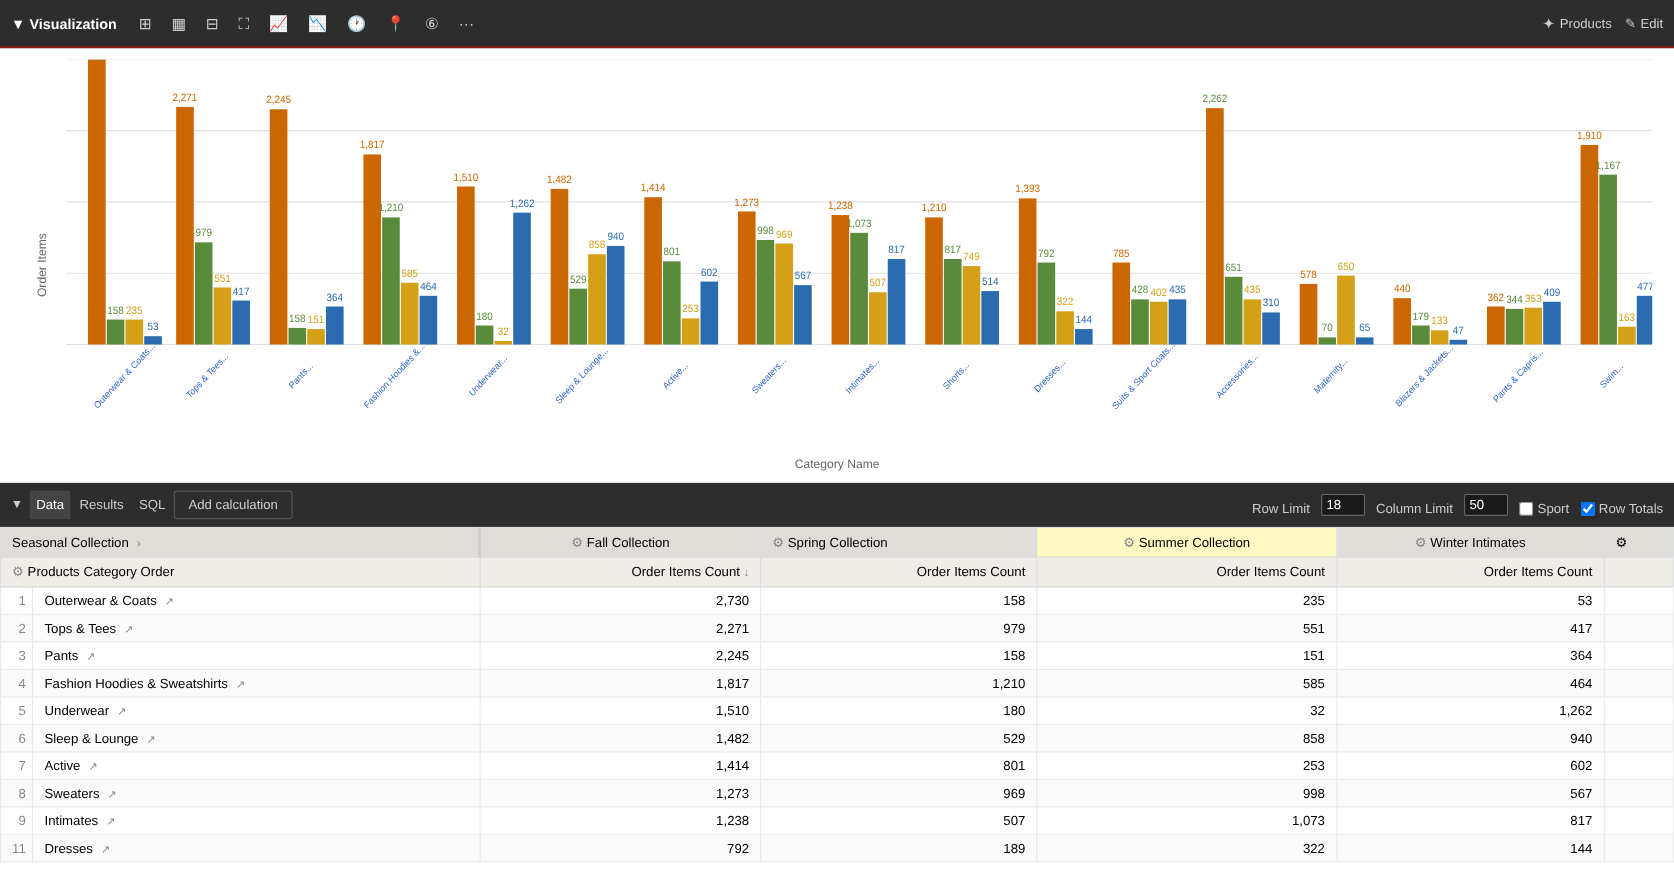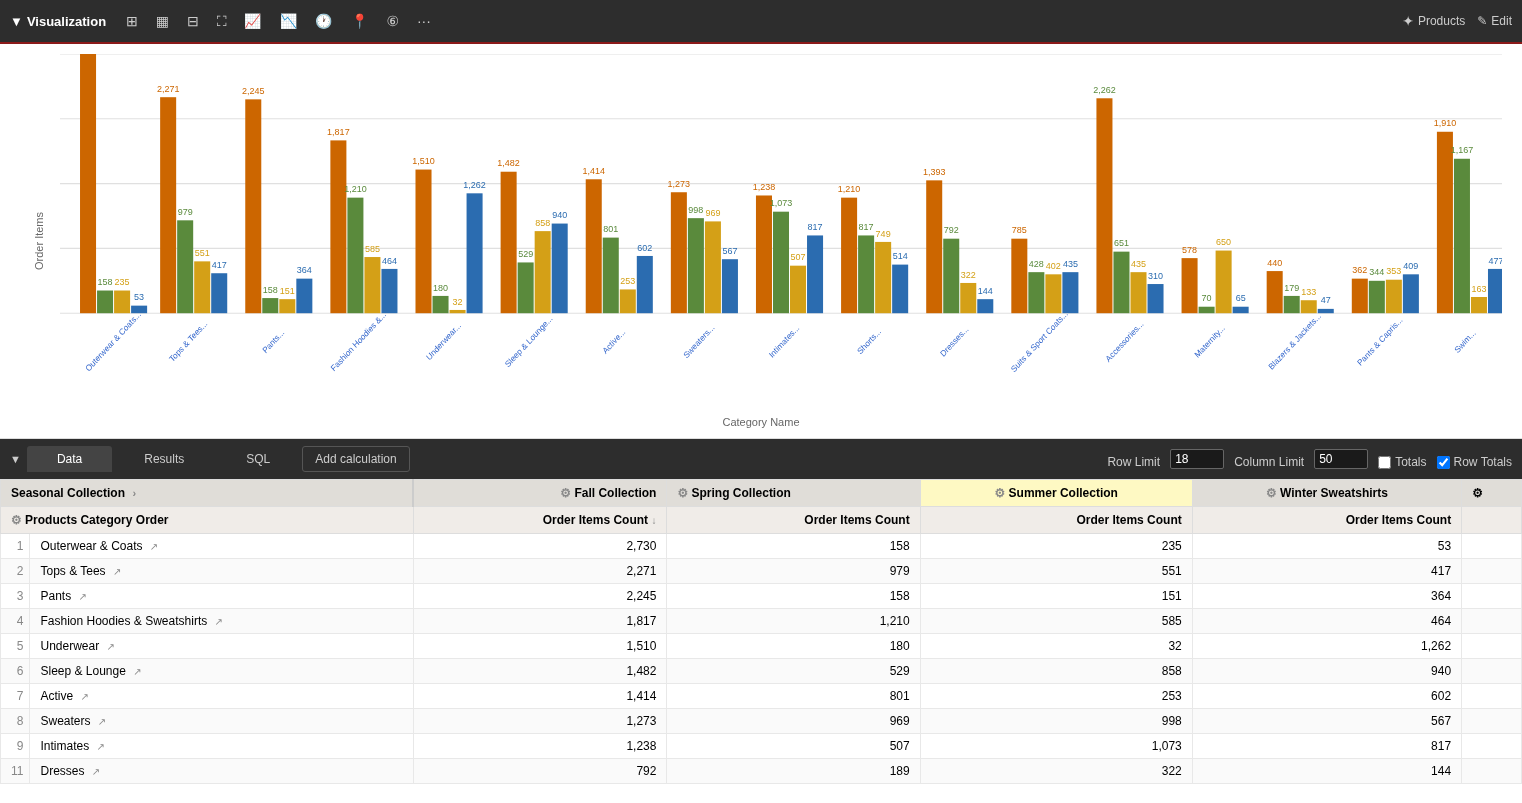--- a/index.html
+++ b/index.html
@@ -94,21 +94,21 @@
     
     .data-tabs {
       background: #2d2d2d;
       height: 40px;
       display: flex;
       align-items: center;
       padding: 0 10px;
       gap: 2px;
     }
     .data-tab {
-      padding: 6px 30px;
+      padding: 6px 6px;
       font-size: 12px;
       cursor: pointer;
       color: #ccc;
       border-radius: 3px 3px 0 0;
       border: none;
       background: none;
     }
     .data-tab.active {
       background: #444;
       color: #fff;
@@ -125,21 +125,21 @@
     }
     .tab-right-controls {
       margin-left: auto;
       display: flex;
       align-items: flex-end;
       gap: 10px;
       color: #ccc;
       font-size: 12px;
     }
     .tab-right-controls input {
-      width: 54px;
+      width: 40px;
       padding: 2px 4px;
       font-size: 12px;
       border: 1px solid #666;
       background: #1a1a1a;
       color: #fff;
       border-radius: 2px;
     }
     .tab-right-controls label {
       display: flex;
       align-items: center;
@@ -164,21 +164,21 @@
     thead tr:first-child {
       background: #e8e8e8;
     }
     thead tr:nth-child(2) {
       background: #f0ece8;
     }
     th {
       padding: 6px 10px;
       text-align: left;
       border: 1px solid #ddd;
-      font-weight: bold;
+      font-weight: normal;
       white-space: nowrap;
     }
     th.numeric { text-align: right; }
     td {
       padding: 5px 10px;
       border: 1px solid #e8e8e8;
       white-space: nowrap;
     }
     td.numeric { text-align: right; }
     tbody tr:nth-child(even) { background: #fafafa; }
@@ -412,52 +412,52 @@
     <button class="data-tab">Results</button>
     <button class="data-tab">SQL</button>
     <button class="add-calc-btn">Add calculation</button>
     <div class="tab-right-controls">
       <span>Row Limit</span>
       <input type="text" value="18" style="">
       <span>Column Limit</span>
       <input type="text" value="50" style="">
       <label>
         <input type="checkbox" style="">
-        <span>Totals</span>
+        <span>Sport</span>
       </label>
       <label>
         <input type="checkbox" checked="" style="">
         <span>Row Totals</span>
       </label>
     </div>
   </div>
 
   <div class="table-container">
     <table>
       <thead>
         <tr>
           <th colspan="2" style="background:#e0ddd8;border-right:2px solid #ccc;">
             <span>Seasonal Collection</span>
             <span style="color:#888;margin-left:4px;font-size:11px;">›</span>
           </th>
-          <th style="background:#e0ddd8;text-align:right;margin-top:35px;">
+          <th style="background:#e0ddd8;text-align:center;margin-top:35px;">
             <span style="color:#888;cursor:pointer;">⚙</span>
             <span>Fall Collection</span>
           </th>
           <th style="background:#e0ddd8;text-align:left;">
             <span style="color:#888;cursor:pointer;">⚙</span>
             <span>Spring Collection</span>
           </th>
           <th style="background:#fef9c3;text-align:center;">
             <span style="color:#888;cursor:pointer;">⚙</span>
             <span>Summer Collection</span>
           </th>
           <th style="background:#e0ddd8;text-align:center;">
             <span style="color:#888;cursor:pointer;">⚙</span>
-            <span>Winter Sweatshirts</span>
+            <span>Winter Intimates</span>
           </th>
           <th style="background:#e0ddd8;">⚙</th>
         </tr>
         <tr>
           <th colspan="2" style="background:#f0ece8;">
             <span style="color:#888;cursor:pointer;">⚙</span>
             <span>Products Category Order</span>
           </th>
           <th class="numeric" style="background:#f0ece8;">
             <span>Order Items Count</span>

